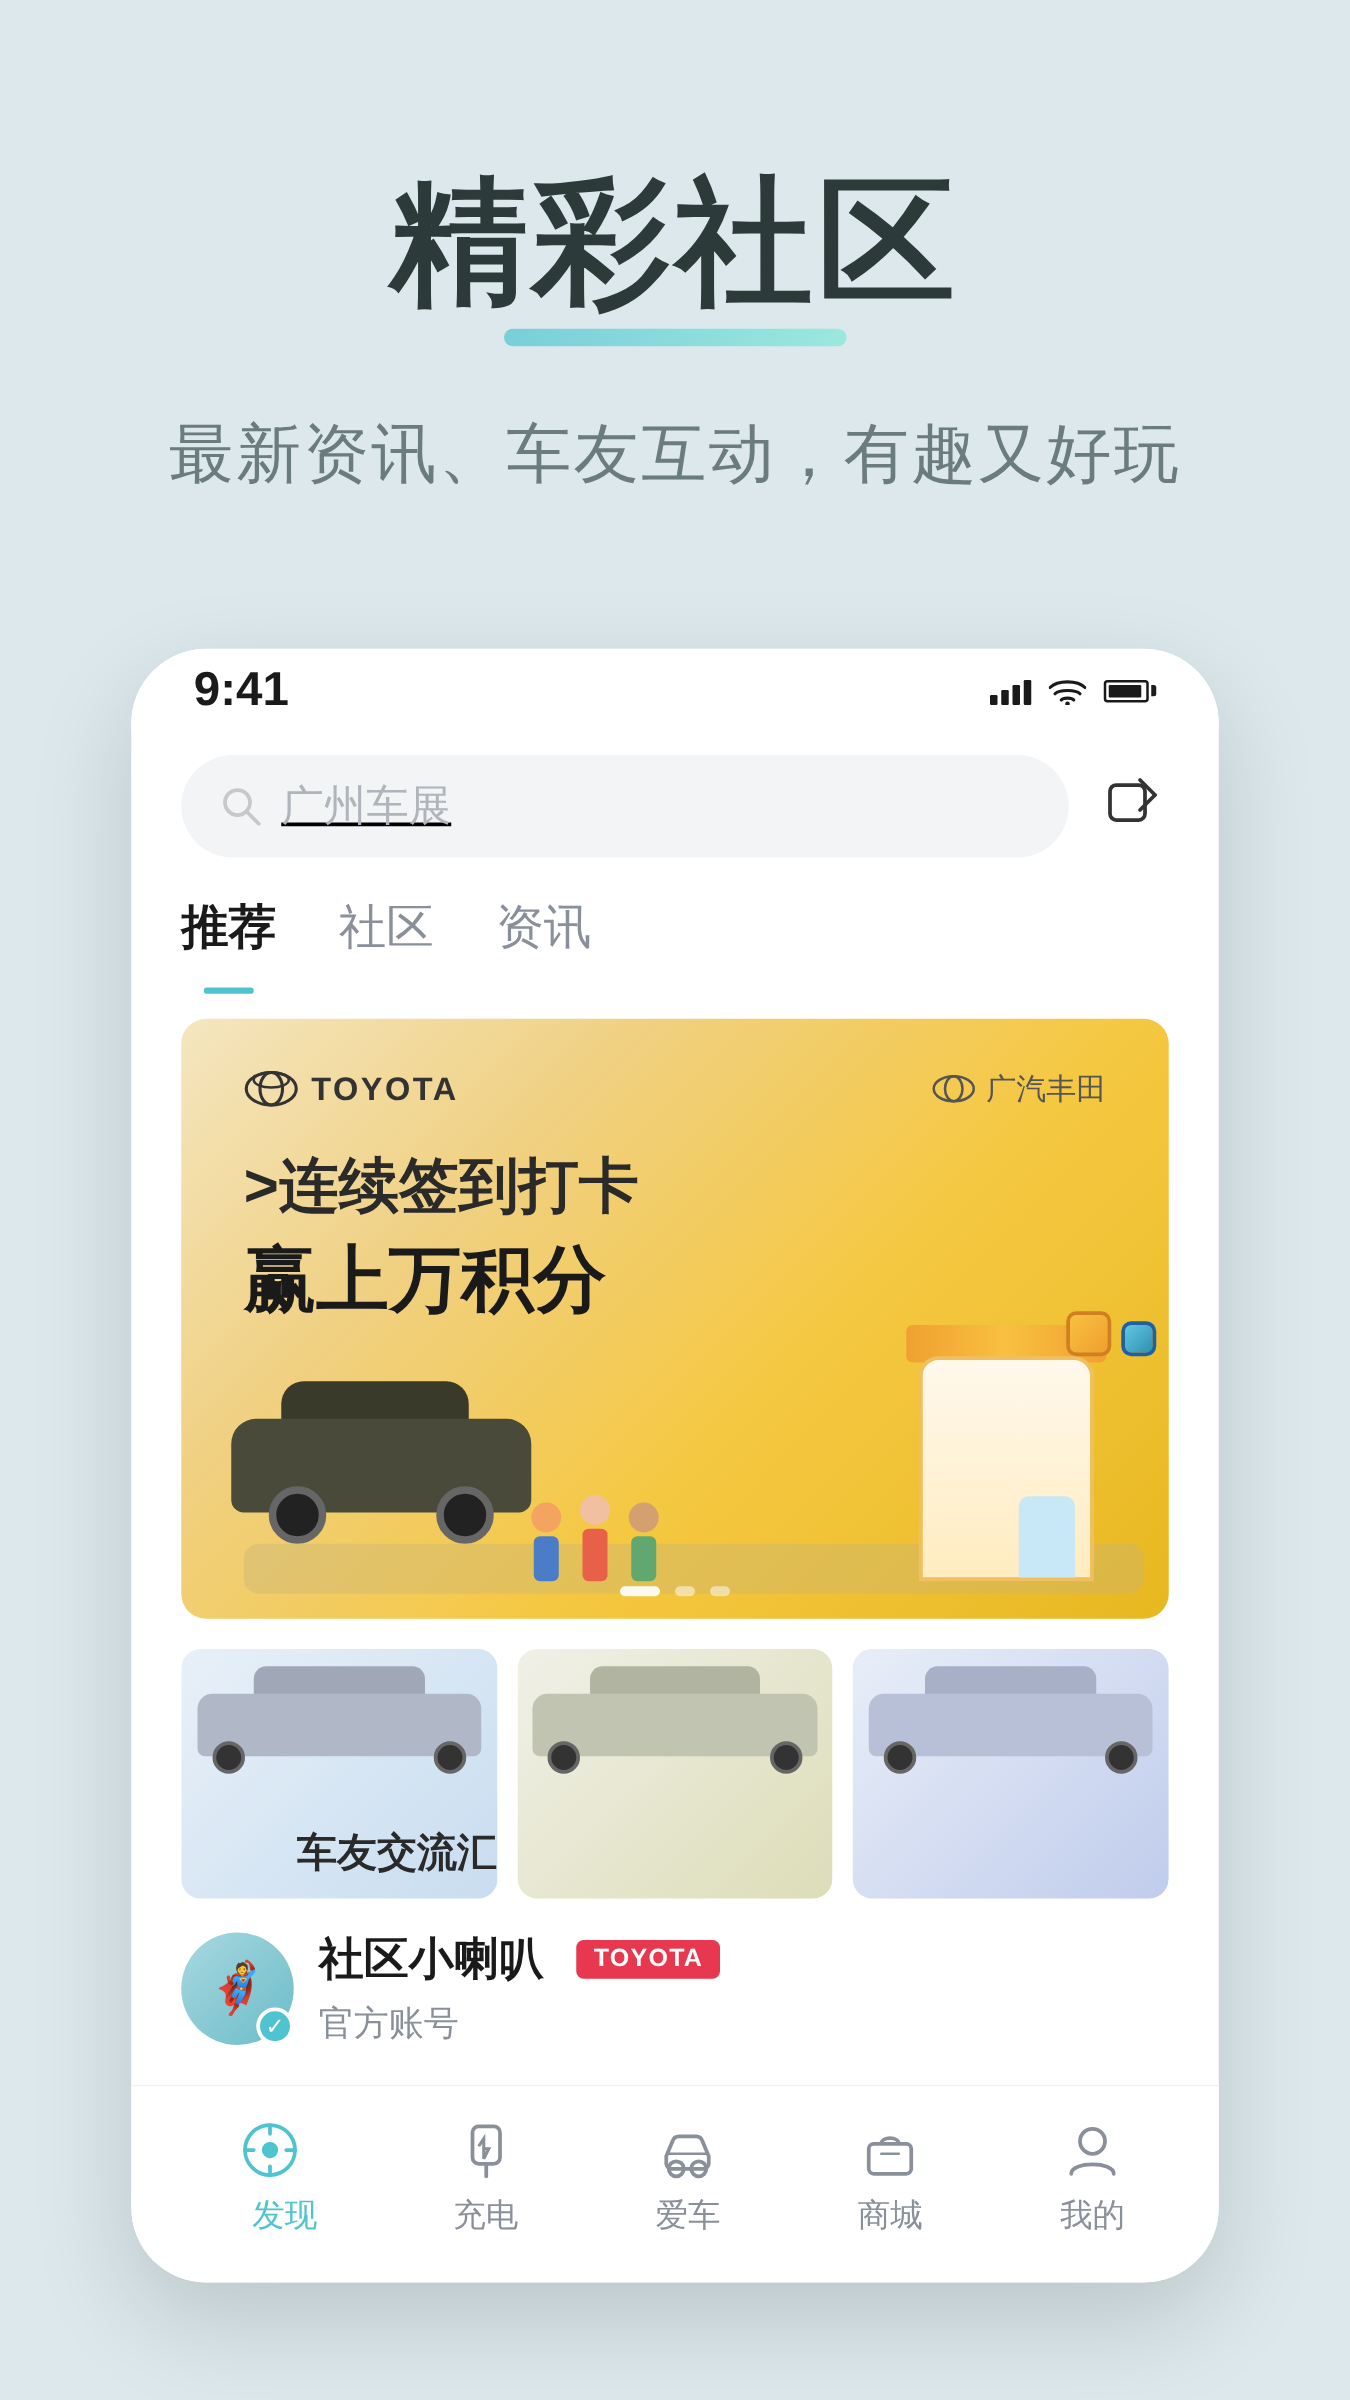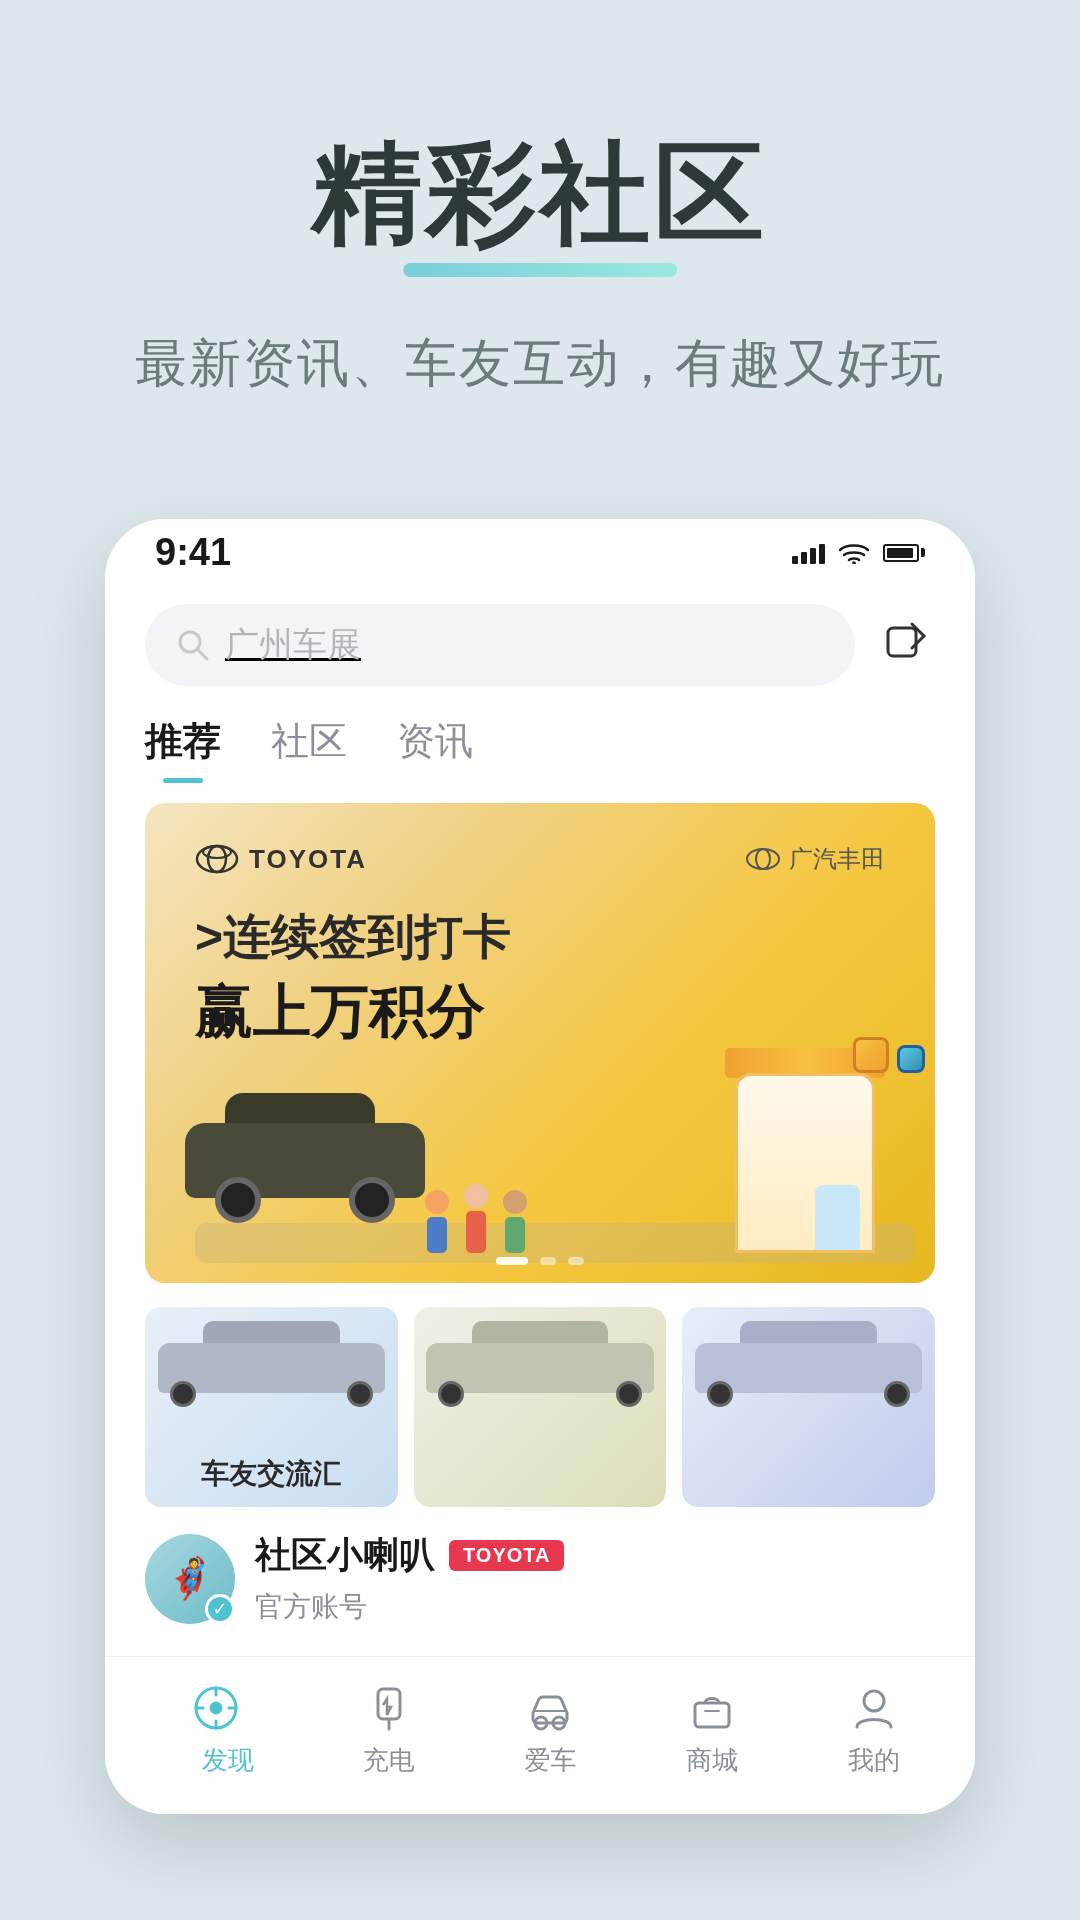--- a/index.html
+++ b/index.html
@@ -121,21 +121,21 @@
     
     .tab-bar {
       display: flex;
       padding: 20px 40px 0;
       gap: 50px;
     }
 
     .tab-item {
       font-size: 38px;
       color: #8a9099;
-      padding-bottom: 16px;
+      padding-bottom: 28px;
       cursor: pointer;
       position: relative;
     }
 
     .tab-item.active {
       font-weight: 700;
       color: #1a1a1a;
     }
 
     .tab-item.active::after {
@@ -386,22 +386,22 @@
     }
 
     .car-mini-wheel-l { left: 12px; }
     .car-mini-wheel-r { right: 12px; }
 
     .category-label {
       position: absolute;
       bottom: 14px;
       left: 0;
       right: 0;
-      text-align: center;
-      font-size: 28px;
+      text-align: right;
+      font-size: 32px;
       font-weight: 600;
       color: #2a2a2a;
     }
 
     
     .post-section {
       margin: 24px 40px 0;
       display: flex;
       align-items: center;
       gap: 20px;
@@ -443,21 +443,21 @@
       border: 3px solid white;
     }
 
     .post-info {
       flex: 1;
     }
 
     .post-name-row {
       display: flex;
       align-items: center;
-      gap: 14px;
+      gap: 26px;
       margin-bottom: 8px;
     }
 
     .post-name {
       font-size: 36px;
       font-weight: 600;
       color: #1a1a1a;
     }
 
     .toyota-badge {

